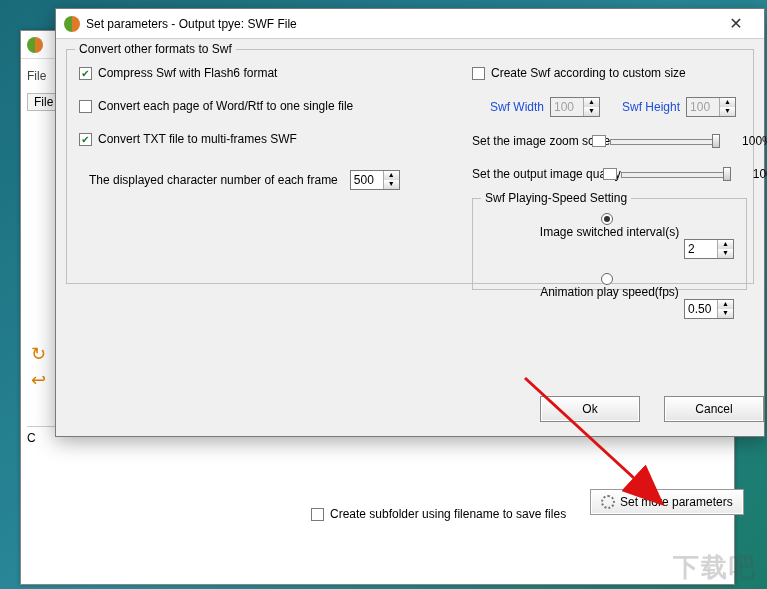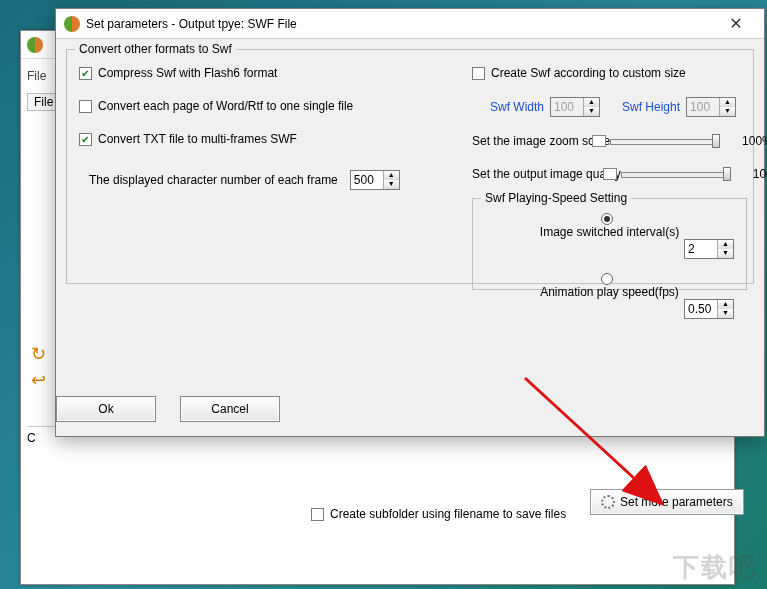--- a/index.html
+++ b/index.html
@@ -122,21 +122,21 @@
   }
   .subgroup .group-legend { background: #f0f0f0; }
   .radio {
     width: 12px; height: 12px; border: 1px solid #666; border-radius: 50%; background: #fff;
     display: inline-flex; align-items: center; justify-content: center; margin-right: 6px;
   }
   .radio.selected::after { content: ""; width: 6px; height: 6px; background: #333; border-radius: 50%; }
   .sub-row { display: flex; align-items: center; margin: 14px 12px 0 12px; flex-direction: column; }
   .sub-row .spin { margin-left: auto; }
 
-  .btnbar { position: absolute; left: 0; right: 0; bottom: 14px; display: flex; justify-content: flex-start; gap: 24px; }
+  .btnbar { position: absolute; left: 0; right: 0; bottom: 14px; display: flex; justify-content: flex-end; gap: 24px; }
   .btn {
     width: 100px; height: 26px; border: 1px solid #888; background: linear-gradient(#fff,#e6e6e6);
     display: flex; align-items: center; justify-content: center;
     box-shadow: 0 0 0 1px #fff inset;
   }
 
   
   .red-arrow { position: absolute; pointer-events: none; left: 0; top: 0; }
 
   

